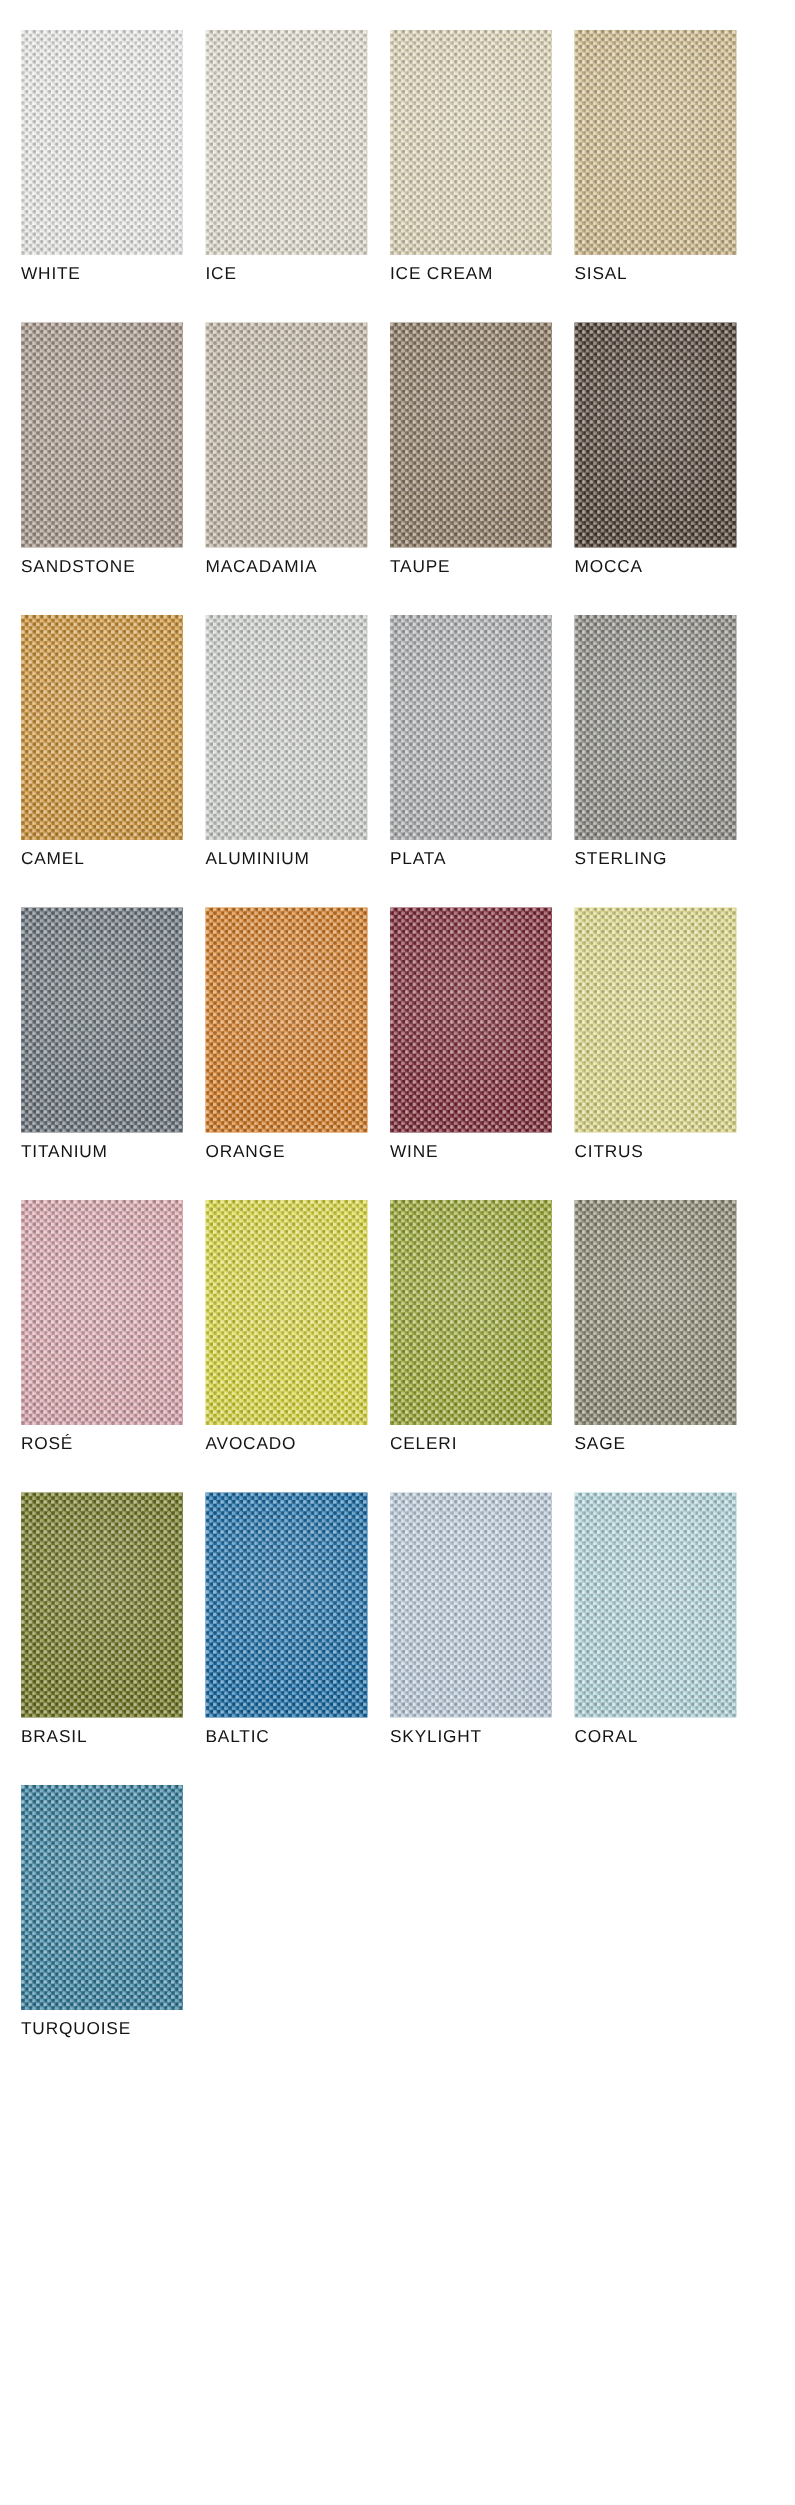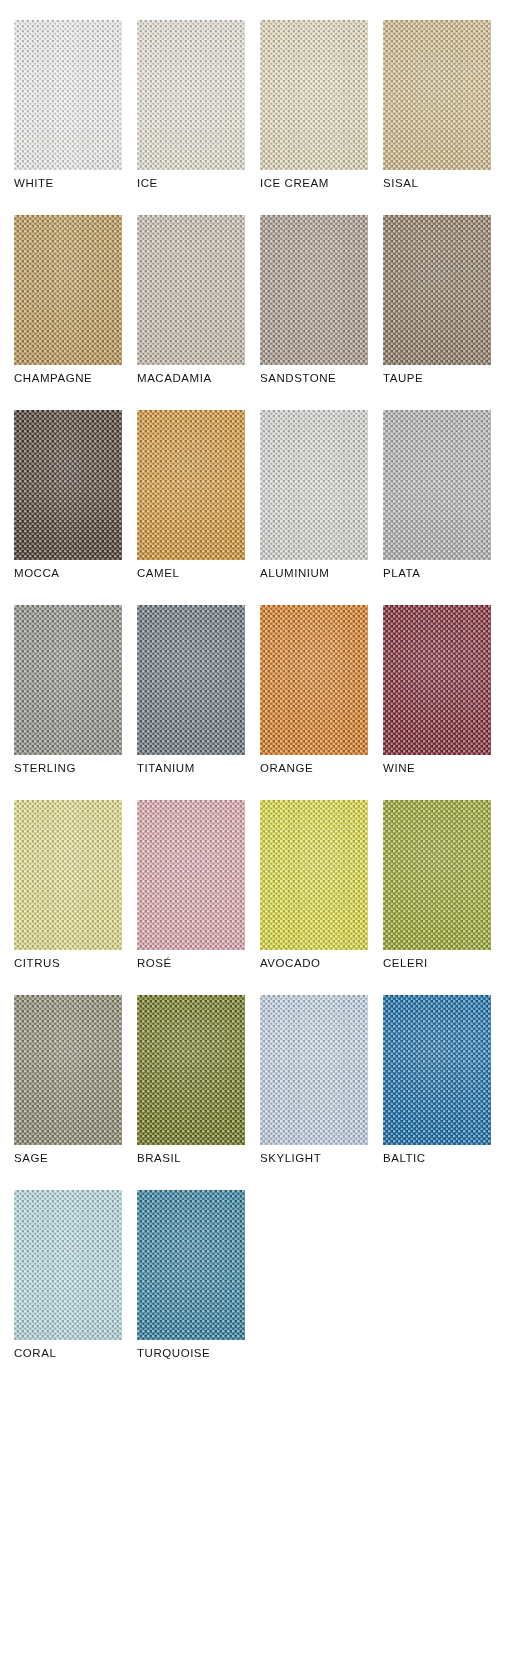--- a/index.html
+++ b/index.html
@@ -128,44 +128,36 @@
       </div>
       <div class="swatch-cell">
         <div class="swatch-chip" style="background-color: rgb(212, 190, 140);">
           <div class="weave-sheen"></div>
           <div class="weave-warp"></div>
           <div class="weave"></div>
         </div>
         <div class="swatch-label">SISAL</div>
       </div>
       <div class="swatch-cell">
-        <div class="swatch-chip" style="background-color: rgb(187, 150, 81);">
-          <div class="weave-sheen"></div>
-          <div class="weave-warp"></div>
-          <div class="weave"></div>
-        </div>
-        <div class="swatch-label">CHAMPAGNE</div>
+        <div class="swatch-chip" style="background-color: rgb(171, 154, 141);">
+          <div class="weave-sheen"></div>
+          <div class="weave-warp"></div>
+          <div class="weave"></div>
+        </div>
+        <div class="swatch-label">SANDSTONE</div>
       </div>
       <div class="swatch-cell">
         <div class="swatch-chip" style="background-color: rgb(201, 189, 172);">
           <div class="weave-sheen"></div>
           <div class="weave-warp"></div>
           <div class="weave"></div>
         </div>
         <div class="swatch-label">MACADAMIA</div>
       </div>
       <div class="swatch-cell">
-        <div class="swatch-chip" style="background-color: rgb(171, 154, 141);">
-          <div class="weave-sheen"></div>
-          <div class="weave-warp"></div>
-          <div class="weave"></div>
-        </div>
-        <div class="swatch-label">SANDSTONE</div>
-      </div>
-      <div class="swatch-cell">
         <div class="swatch-chip" style="background-color: rgb(141, 121, 97);">
           <div class="weave-sheen"></div>
           <div class="weave-warp"></div>
           <div class="weave"></div>
         </div>
         <div class="swatch-label">TAUPE</div>
       </div>
       <div class="swatch-cell">
         <div class="swatch-chip" style="background-color: rgb(74, 58, 46);">
           <div class="weave-sheen"></div>
@@ -272,34 +264,34 @@
       </div>
       <div class="swatch-cell">
         <div class="swatch-chip" style="background-color: rgb(110, 116, 25);">
           <div class="weave-sheen"></div>
           <div class="weave-warp"></div>
           <div class="weave"></div>
         </div>
         <div class="swatch-label">BRASIL</div>
       </div>
       <div class="swatch-cell">
+        <div class="swatch-chip" style="background-color: rgb(15, 105, 168);">
+          <div class="weave-sheen"></div>
+          <div class="weave-warp"></div>
+          <div class="weave"></div>
+        </div>
+        <div class="swatch-label">BALTIC</div>
+      </div>
+      <div class="swatch-cell">
         <div class="swatch-chip" style="background-color: rgb(194, 211, 228);">
           <div class="weave-sheen"></div>
           <div class="weave-warp"></div>
           <div class="weave"></div>
         </div>
         <div class="swatch-label">SKYLIGHT</div>
-      </div>
-      <div class="swatch-cell">
-        <div class="swatch-chip" style="background-color: rgb(15, 105, 168);">
-          <div class="weave-sheen"></div>
-          <div class="weave-warp"></div>
-          <div class="weave"></div>
-        </div>
-        <div class="swatch-label">BALTIC</div>
       </div>
       <div class="swatch-cell">
         <div class="swatch-chip" style="background-color: rgb(181, 219, 226);">
           <div class="weave-sheen"></div>
           <div class="weave-warp"></div>
           <div class="weave"></div>
         </div>
         <div class="swatch-label">CORAL</div>
       </div>
       <div class="swatch-cell">

